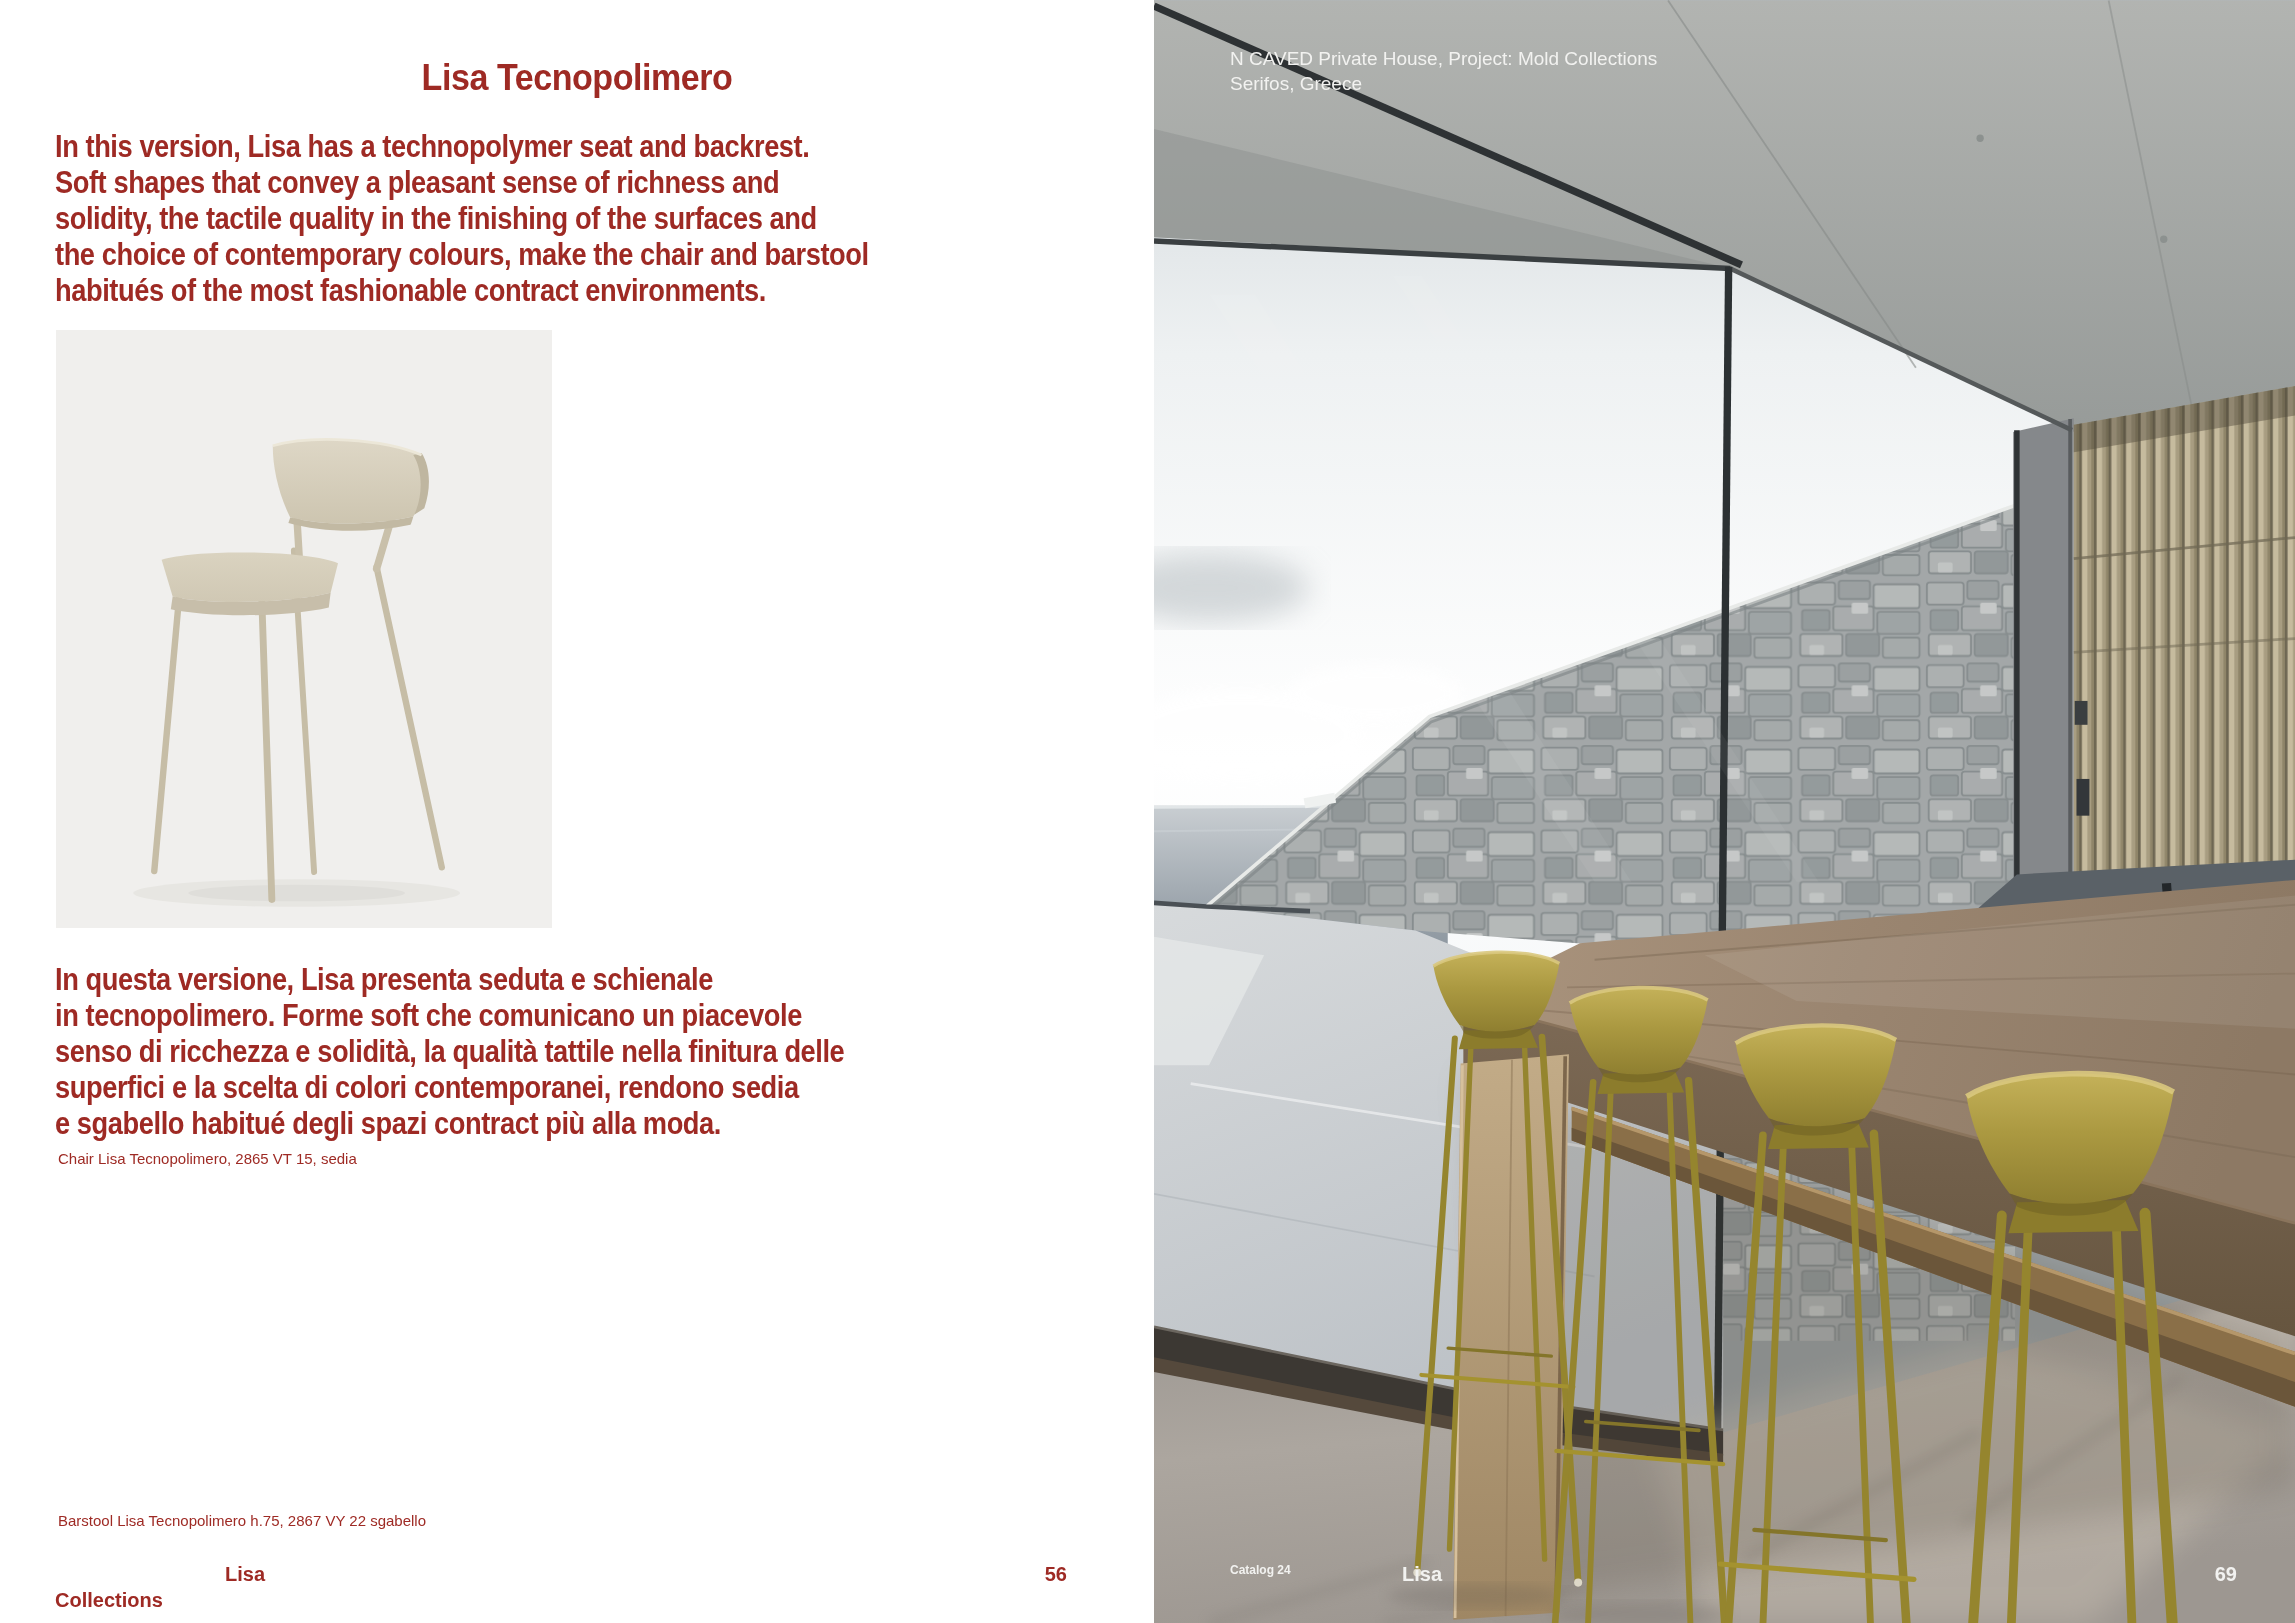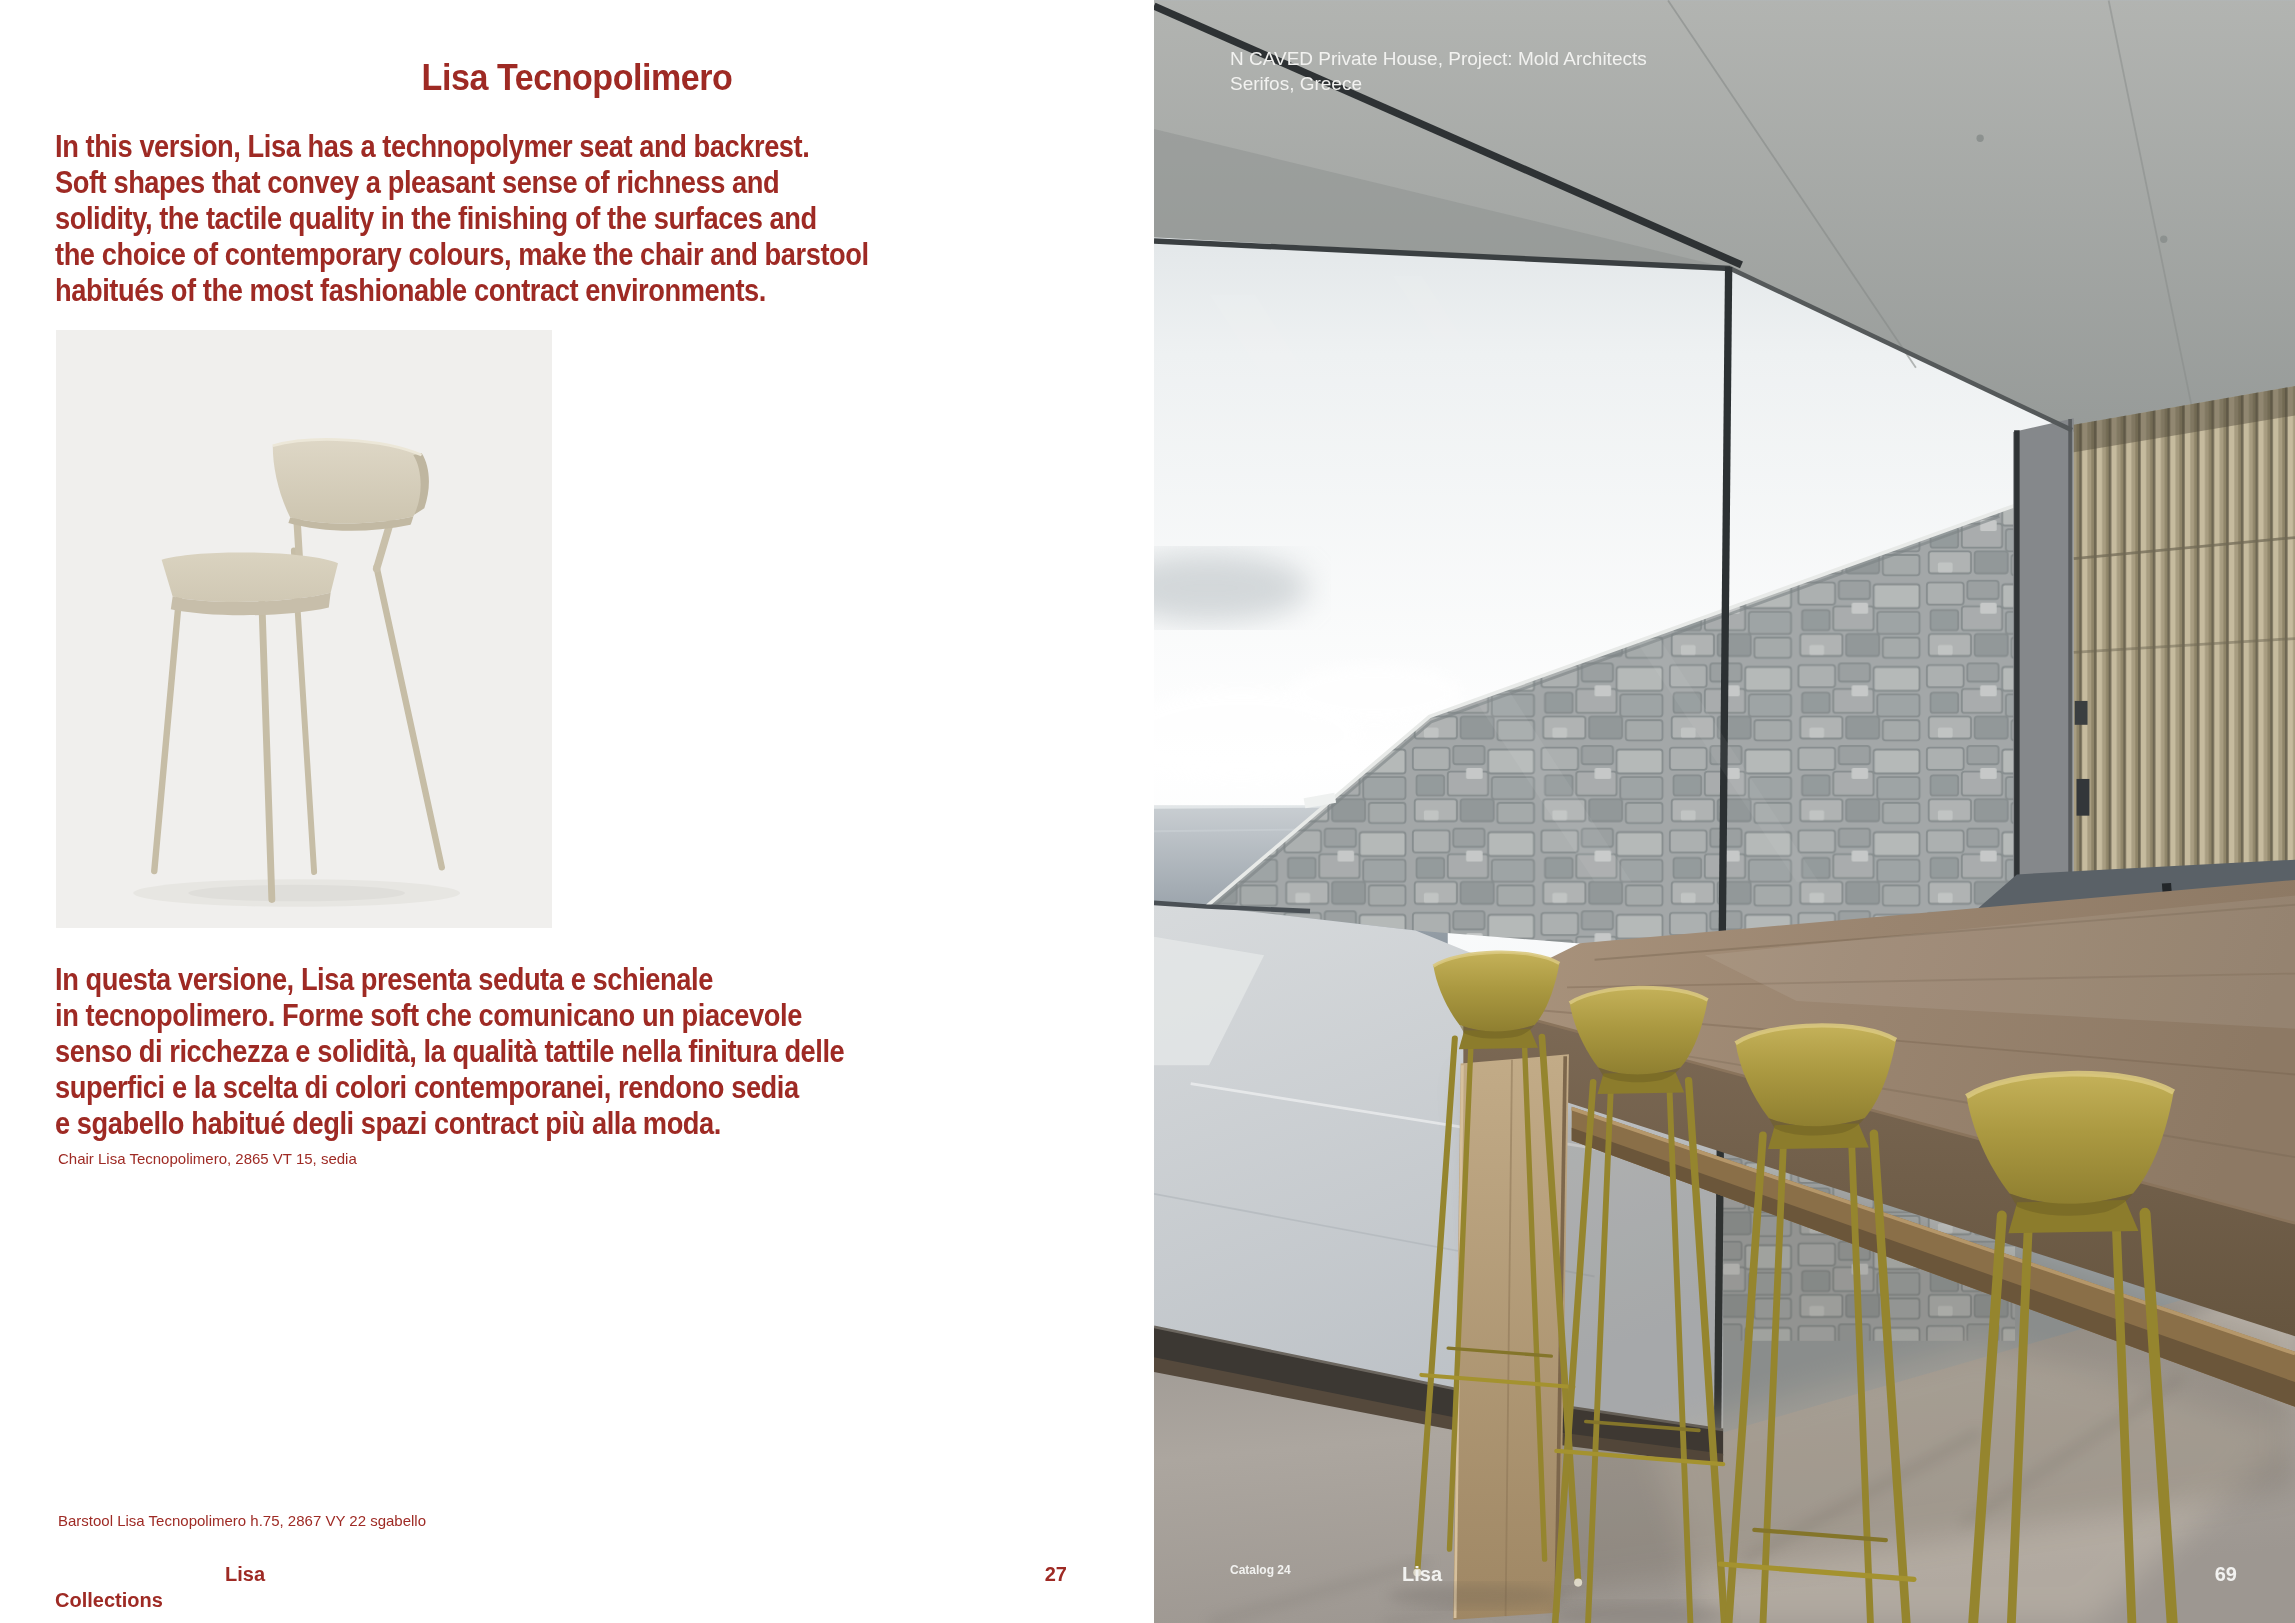--- a/index.html
+++ b/index.html
@@ -108,21 +108,21 @@
       <div>superfici e la scelta di colori contemporanei, rendono sedia</div>
       <div>e sgabello habitué degli spazi contract più alla moda.</div>
     </div>
 
     <div id="chair-caption" class="small-caption red">Chair Lisa Tecnopolimero, 2865 VT 15, sedia</div>
 
     <div id="barstool-caption" class="small-caption red">Barstool Lisa Tecnopolimero h.75, 2867 VY 22 sgabello</div>
 
     <div id="left-footer-section" class="red footer-section">Collections</div>
     <div id="left-footer-item" class="red footer-item">Lisa</div>
-    <div id="left-footer-page" class="red">27</div>
+    <div id="left-footer-page" class="red">56</div>
   </div>
 
   <div id="right-page">
     <svg id="photo-svg" width="1141" height="1624" viewBox="0 0 1243 1768">
       <defs>
         <linearGradient id="gSky" x1="0" y1="0" x2="0" y2="1">
           <stop offset="0" stop-color="#ccd3d7"></stop>
             <stop offset="0.35" stop-color="#eef1f2"></stop>
           <stop offset="0.75" stop-color="#ffffff"></stop>
             <stop offset="1" stop-color="#f6f8f9"></stop>
@@ -335,21 +335,21 @@
         </g>
       <g>
           <use href="#stool" transform="translate(628,1108) scale(0.93)"></use>
         </g>
       <g>
           <use href="#stool" transform="translate(878,1158) scale(1.2)"></use>
         </g>
     </svg>
 
     <div id="photo-caption" class="photo-text">
-      <div>N CAVED Private House, Project: Mold Architects</div>
+      <div>N CAVED Private House, Project: Mold Collections</div>
       <div>Serifos, Greece</div>
     </div>
 
     <div id="right-footer-section" class="photo-text">Catalog 24</div>
     <div id="right-footer-item" class="photo-text">Lisa</div>
     <div id="right-footer-page" class="photo-text">69</div>
   </div>
 </div>
 
 

